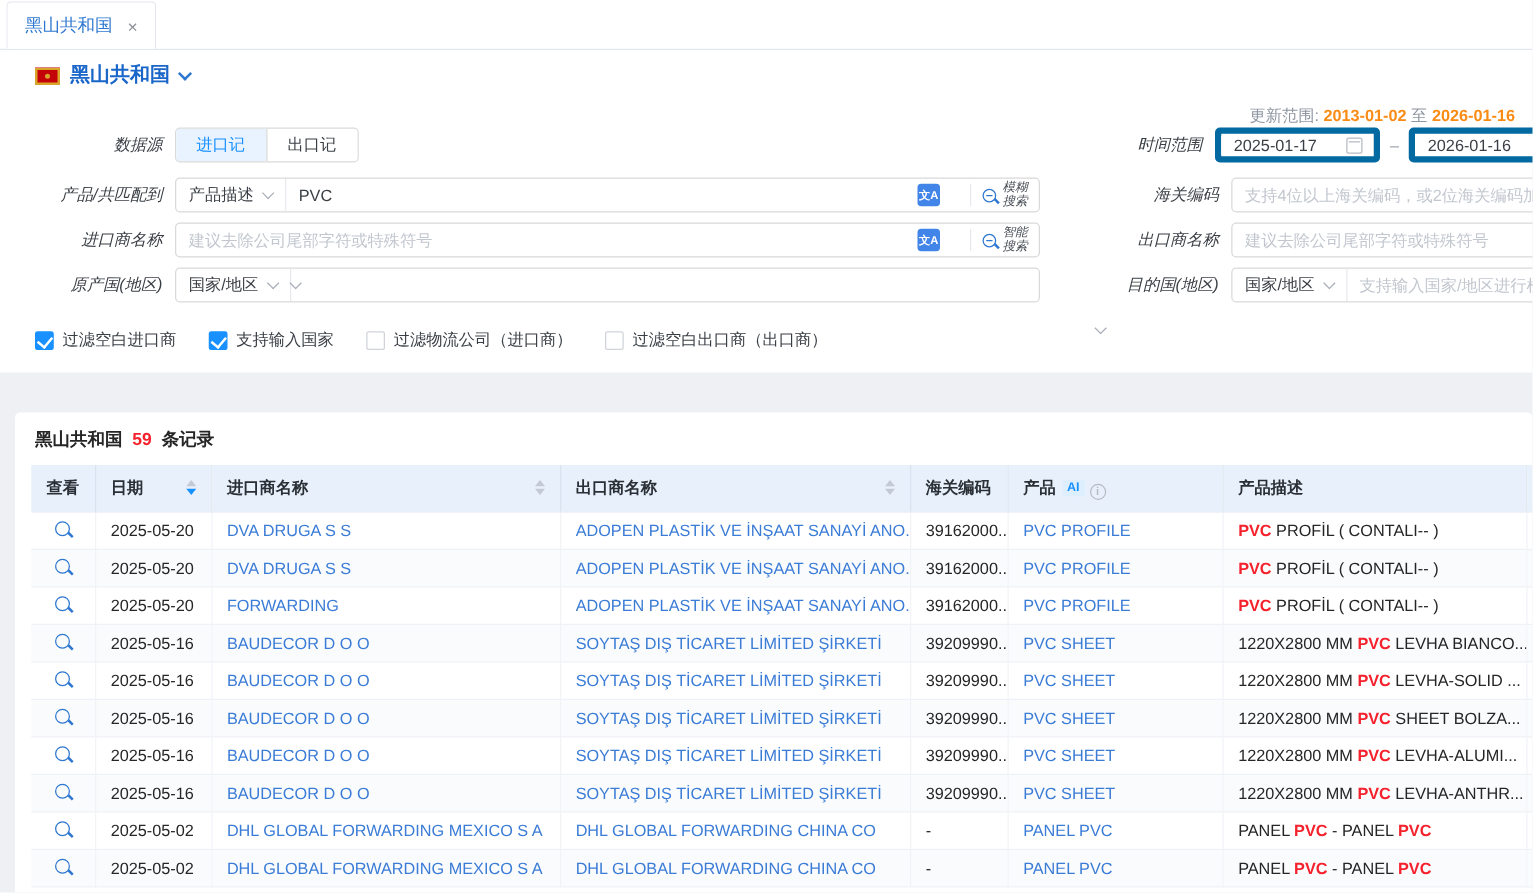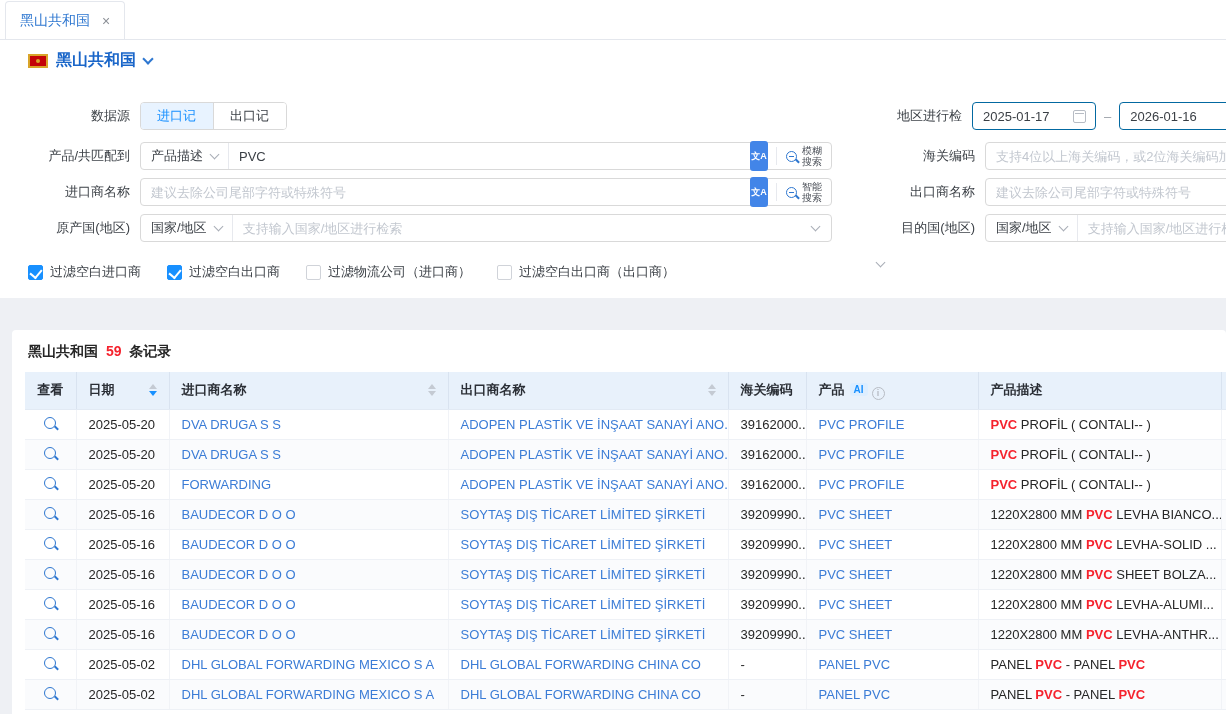--- a/index.html
+++ b/index.html
@@ -16,45 +16,45 @@
   .hdr { position:absolute; top:10px; left:28px; display:flex; align-items:center; gap:8px; cursor:pointer; }
   .flag { width:20px; height:14px; background:#c40308; box-shadow:inset 0 0 0 2px #d9a429; position:relative; }
   .flag::after { content:""; position:absolute; left:8px; top:5px; width:4px; height:4px; background:#d9a429; border-radius:50%; }
   .country { color:#1a66c9; font-weight:bold; font-size:16px; }
   .chev-blue { width:8px; height:8px; border-right:2px solid #2e77d0; border-bottom:2px solid #2e77d0; transform:rotate(45deg); margin-top:-4px; }
 
   .update-range { position:absolute; top:44px; right:14px; font-size:13px; color:#8f97a3; white-space:nowrap; }
   .update-range b { color:#fa8c16; font-weight:bold; }
 
   .frow { position:absolute; left:0; display:flex; align-items:center; height:28px; width:1790px; }
-  .flabel { width:140px; text-align:right; padding-right:10px; font-size:13px; color:#3a3f45; flex:none; white-space:nowrap; }
+  .flabel { width:140px; text-align:right; padding-right:10px; font-size:13px; color:#3a3f45; flex:none; white-space:nowrap;font-style:italic; }
   .r1 { top:62px; } .r2 { top:102px; } .r3 { top:138px; } .r4 { top:174px; } .r5 { top:218px; }
 
   .seg-group { display:flex; border:1px solid #d9d9d9; border-radius:4px; overflow:hidden; height:28px; }
   .seg { padding:0 16px; font-size:13px; line-height:26px; background:#fff; color:#3a3f45; cursor:pointer; }
   .seg + .seg { border-left:1px solid #d9d9d9; }
   .seg.active { background:#e8f3ff; color:#1890ff; }
 
   .igroup { display:flex; align-items:center; border:1px solid #d9d9d9; border-radius:4px; height:28px; width:692px; background:#fff; }
   .isel { display:flex; align-items:center; gap:8px; padding:0 10px; font-size:13px; color:#3a3f45; border-right:1px solid #e7e9ee; height:100%; flex:none; cursor:pointer; white-space:nowrap; }
   .chev-gray { width:7px; height:7px; border-right:1.5px solid #a8adb6; border-bottom:1.5px solid #a8adb6; transform:rotate(45deg); margin-top:-3px; flex:none; }
   .itext { flex:1; border:none; outline:none; font-size:13px; color:#3a3f45; padding:0 10px; height:100%; font-family:inherit; background:transparent; min-width:0; }
   .itext::placeholder { color:#c2c7cf; }
-  .trans-ic { width:18px; height:30px; background:#4285e8; border-radius:3px; color:#fff; font-size:9px; font-weight:bold; display:flex; align-items:center; justify-content:center; flex:none; margin-right:8px; cursor:pointer; }
+  .trans-ic { width:18px; height:18px; background:#4285e8; border-radius:3px; color:#fff; font-size:9px; font-weight:bold; display:flex; align-items:center; justify-content:center; flex:none; margin-right:24px; cursor:pointer; }
   .vdiv { width:1px; height:18px; background:#e7e9ee; flex:none; }
-  .search-btn { display:flex; align-items:center; gap:5px; padding:0 9px; height:100%; cursor:pointer; flex:none; }
+  .search-btn { display:flex; align-items:center; gap:5px; padding:0 9px; height:100%; cursor:pointer; flex:none;font-style:italic; }
   .search-btn .mini { font-size:10px; line-height:11px; color:#4a4f57; }
   .mag { width:11px; height:11px; border:1.6px solid #2e77d0; border-radius:50%; position:relative; flex:none; }
   .mag::before { content:""; position:absolute; left:2px; top:4px; width:5px; height:1.4px; background:#2e77d0; }
   .mag::after { content:""; position:absolute; width:5px; height:1.6px; background:#2e77d0; transform:rotate(45deg); right:-4px; bottom:-1px; }
 
   .solo-input { border:1px solid #d9d9d9; border-radius:4px; height:28px; width:800px; }
   .rgap { width:13px; flex:none; }
 
-  .date-box { display:flex; align-items:center; border:1px solid #0369a1; border-radius:4px; height:28px; background:#fff; }
+  .date-box { display:flex; align-items:center; border:5px solid #0369a1; border-radius:4px; height:28px; background:#fff; }
   .date-box input { width:96px; border:none; outline:none; font-size:13px; color:#3a3f45; padding:0 0 0 10px; font-family:inherit; }
   .cal-ic { width:13px; height:13px; border:1px solid #b7bcc4; border-radius:2px; position:relative; margin:0 9px 0 4px; flex:none; cursor:pointer; }
   .cal-ic::before { content:""; position:absolute; top:2px; left:1px; right:1px; height:1px; background:#b7bcc4; }
   .dash { margin:0 8px; color:#9aa0a8; font-size:13px; }
 
   .cb-item { display:flex; align-items:center; margin-right:26px; cursor:pointer; }
   .cb { width:15px; height:15px; border:1px solid #d0d3d9; border-radius:2px; background:#fff; position:relative; flex:none; }
   .cb.on { background:#1890ff; border-color:#1890ff; }
   .cb.on::after { content:""; position:absolute; left:3px; top:1px; width:6px; height:9px; border-right:2px solid #fff; border-bottom:2px solid #fff; transform:rotate(40deg); }
   .cb-label { font-size:13px; color:#3a3f45; margin-left:7px; white-space:nowrap; }
@@ -95,29 +95,35 @@
   </div>
 </div>
 
 <div class="filter-section">
   <div class="hdr">
     <span class="flag"></span>
     <span class="country">黑山共和国</span>
     <span class="chev-blue"></span>
   </div>
 
+  <div class="update-range">
+    <span>更新范围:</span>
+    <b>2013-01-02</b>
+    <span>至</span>
+    <b>2026-01-16</b>
+  </div>
 
   <div class="frow r1">
     <span class="flabel">数据源</span>
     <div class="seg-group" id="seg-group" style="width:147px;">
         <span class="seg active">进口记录</span>
         <span class="seg">出口记录</span>
       </div>
     <div style="width:545px;flex:none;"></div>
-    <span class="flabel">地区进行检</span>
+    <span class="flabel">时间范围</span>
     <div class="date-box">
       <input readonly="" value="2025-01-17" style="">
       <span class="cal-ic"></span>
     </div>
     <span class="dash">–</span>
     <div class="date-box" style="width:180px;">
       <input readonly="" value="2026-01-16" style="">
     </div>
   </div>
 
@@ -157,42 +163,41 @@
     <input class="itext solo-input" placeholder="建议去除公司尾部字符或特殊符号" style="">
   </div>
 
   <div class="frow r4">
     <span class="flabel">原产国(地区)</span>
     <div class="igroup">
       <span class="isel">
         <span>国家/地区</span>
         <span class="chev-gray"></span>
       </span>
-      <input class="itext" placeholder="支持输入国家/地区进行检索" style="">
       <span class="chev-gray" style="margin-right:12px;"></span>
     </div>
     <div class="rgap"></div>
     <span class="flabel">目的国(地区)</span>
     <div class="igroup" style="width:800px;">
       <span class="isel">
         <span>国家/地区</span>
         <span class="chev-gray"></span>
       </span>
       <input class="itext" placeholder="支持输入国家/地区进行检" style="">
     </div>
   </div>
 
   <div class="frow r5" style="left:28px;" id="cb-row">
       <span class="cb-item">
         <span class="cb on"></span>
         <span class="cb-label">过滤空白进口商</span>
       </span>
       <span class="cb-item">
         <span class="cb on"></span>
-        <span class="cb-label">过滤空白出口商</span>
+        <span class="cb-label">支持输入国家</span>
       </span>
       <span class="cb-item">
         <span class="cb"></span>
         <span class="cb-label">过滤物流公司（进口商）</span>
       </span>
       <span class="cb-item">
         <span class="cb"></span>
         <span class="cb-label">过滤空白出口商（出口商）</span>
       </span>
     </div>

